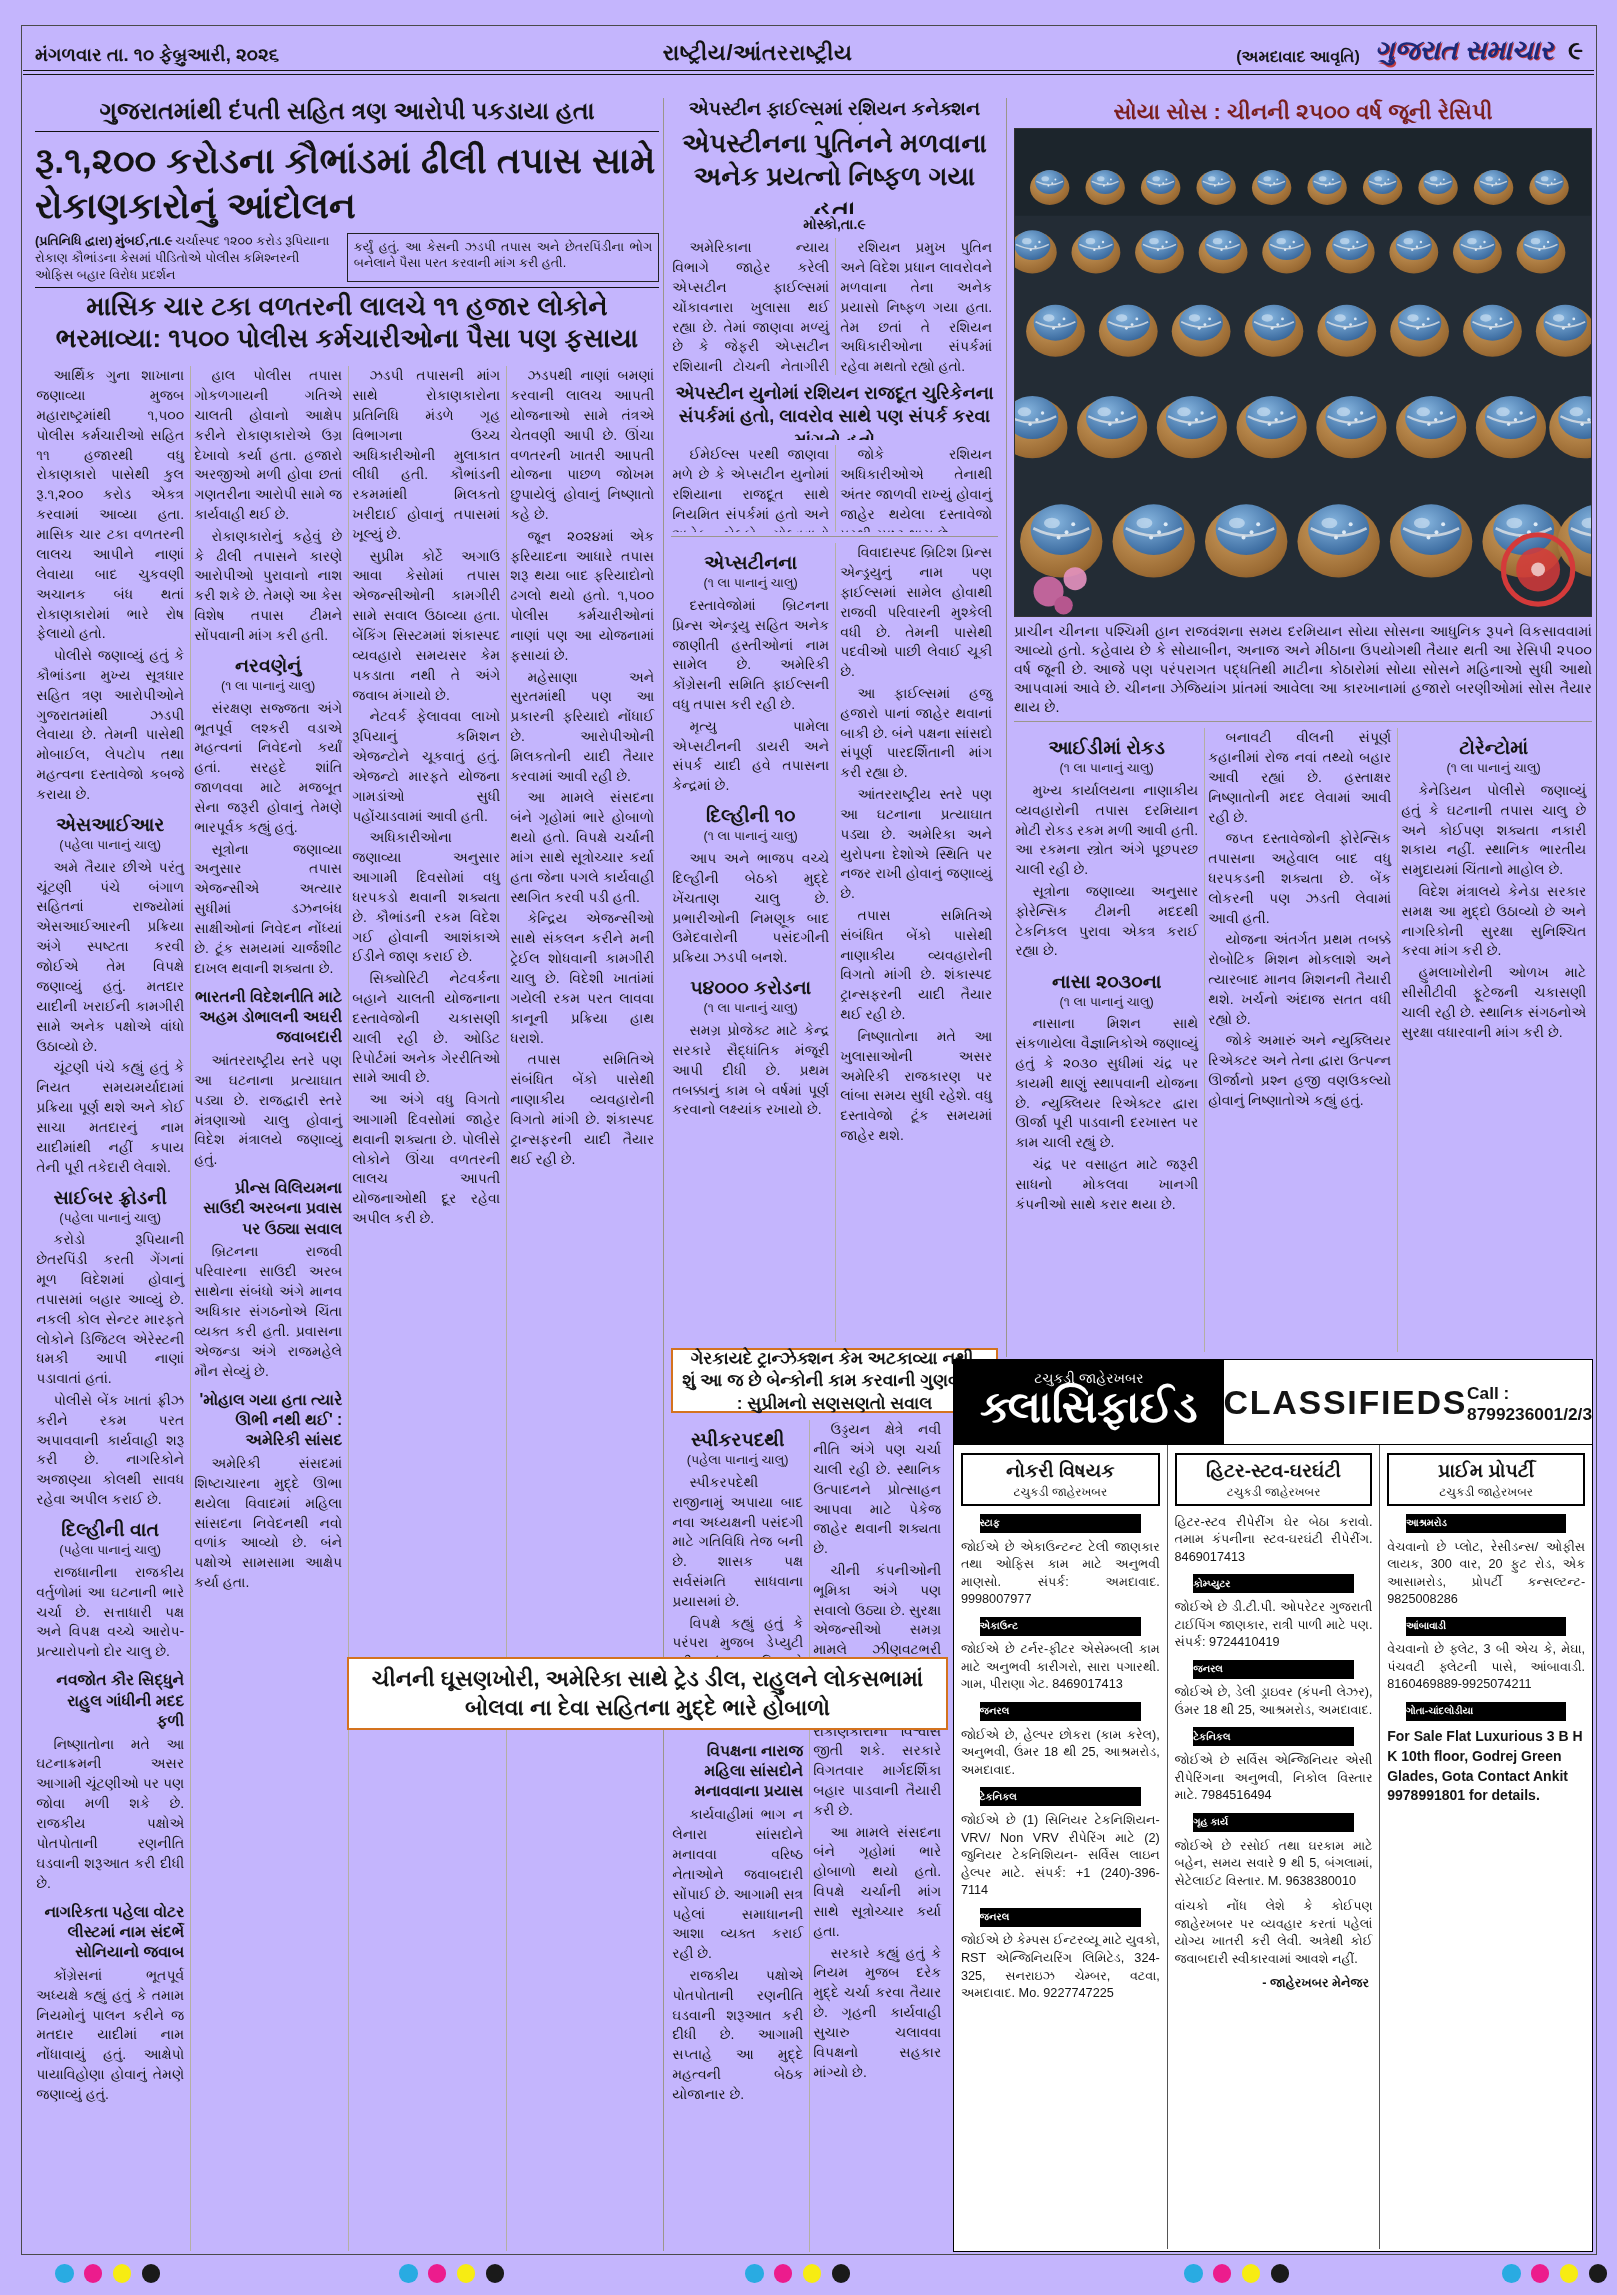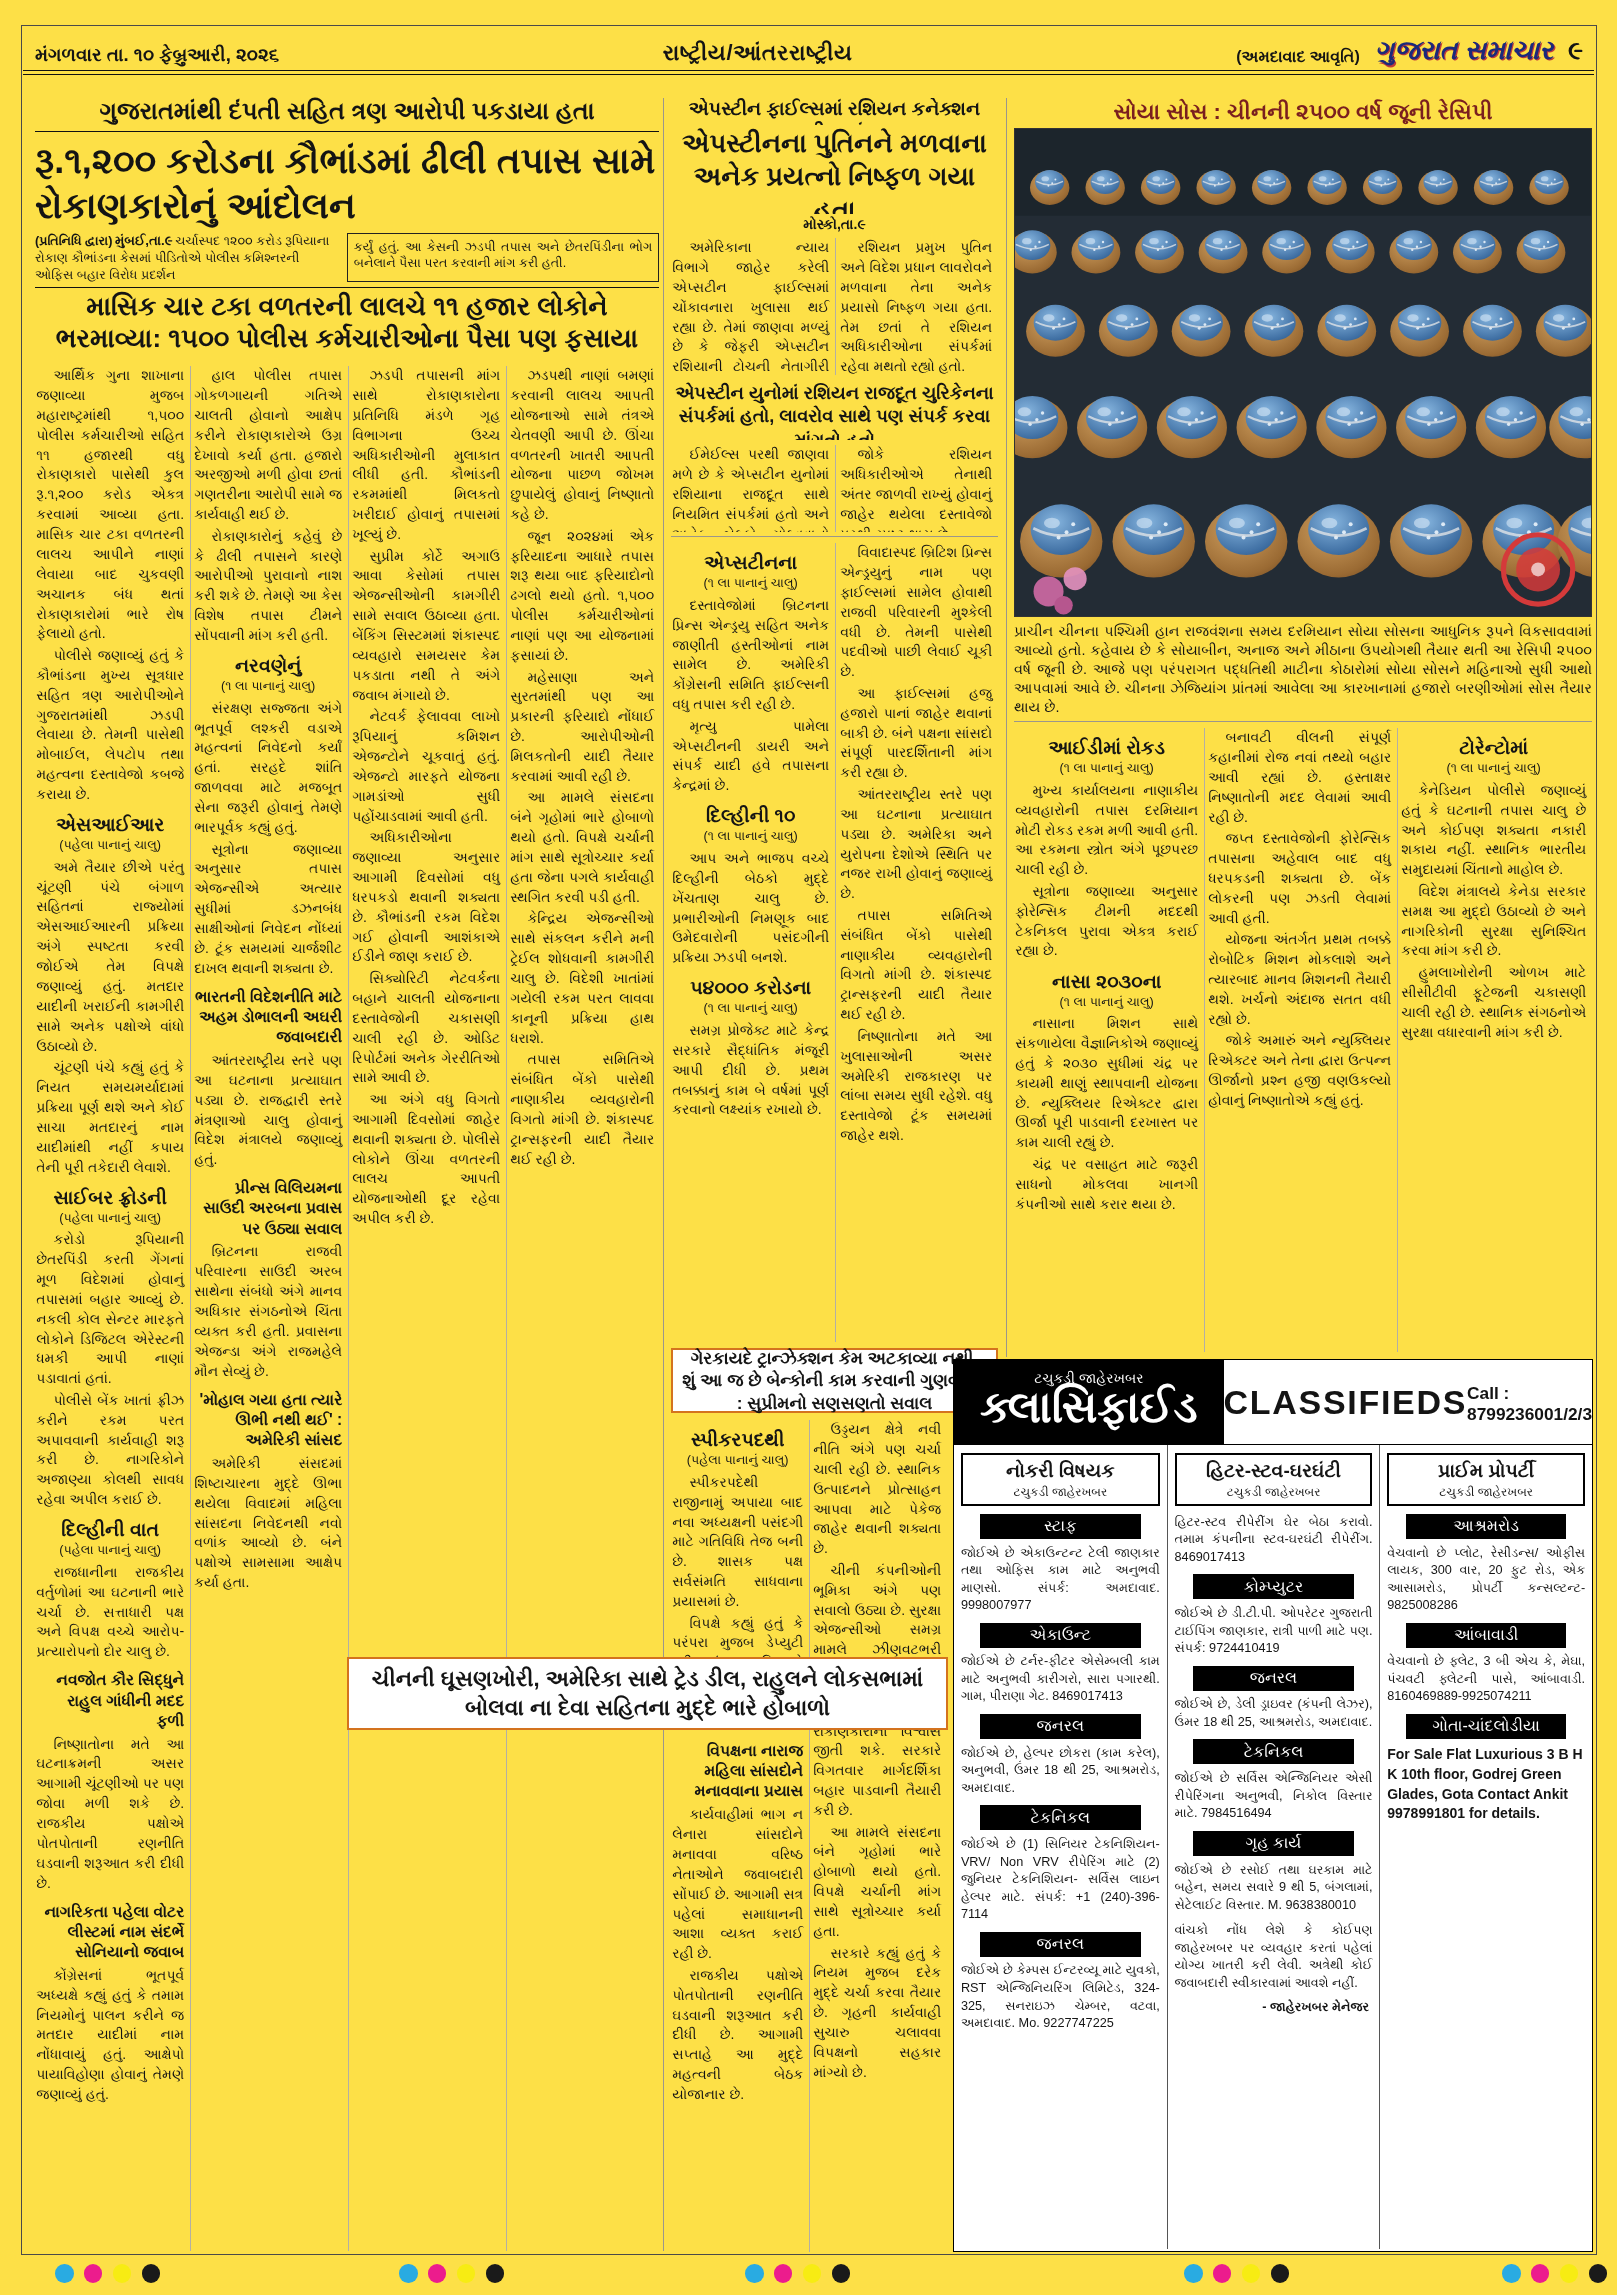--- a/index.html
+++ b/index.html
@@ -1,18 +1,18 @@
 <!DOCTYPE html>
 <html style="--accent: #d4731e; --masthead: #1b2a7a; --photo_title: #7a1f1f;font-size:9.2px"><head>
 <meta charset="utf-8">
 <style>
   *{margin:0;padding:0;box-sizing:border-box;}
   html,body{background:#d9d6cf;}
   body{font-family:"Liberation Sans","DejaVu Sans",sans-serif;color:#141414;}
-  .page{position:relative;width:1617px;height:2295px;background:#fde047;overflow:hidden;}
+  .page{position:relative;width:1617px;height:2295px;background:#c4b5fd;overflow:hidden;}
   .abs{position:absolute;}
   .frame{border:1.2px solid #4a4a4a;}
   
   .hdr{display:flex;justify-content:space-between;align-items:flex-end;}
   .hdr-date{font-size:18.5px;font-weight:bold;}
   .hdr-section{font-size:22px;font-weight:bold;letter-spacing:0.6px;}
   .hdr-right{display:flex;align-items:flex-end;gap:15px;}
   .hdr-edition{font-size:16px;font-weight:bold;}
   .masthead{font-size:26.6px;font-weight:bold;font-style:italic;color:var(--masthead,#1b2a7a);text-shadow:1.2px 1.2px 0 #c03a3a;}
   .pageno{font-size:25.4px;font-weight:bold;}
@@ -56,21 +56,21 @@
   .cls-tag{font-size:14px;}
   .cls-title-gu{font-size:44px;font-weight:bold;line-height:1.05;font-family:Liberation Mono, monospace;}
   .cls-hdr-right{flex:1;display:flex;flex-direction:row;align-items:center;justify-content:center;}
   .cls-title-en{font-size:34px;font-weight:bold;letter-spacing:1.7px;}
   .cls-call{font-size:17.3px;font-weight:bold;margin-top:3.5px;}
   .cls-cols{display:flex;height:804px;}
   .cls-col{width:213px;overflow:hidden;padding:5.8px 4.6px;}
   .cls-col + .cls-col{border-left:0.6px solid #555;}
   .sec{border:2.3px double #000;text-align:center;font-size:19px;font-weight:bold;padding:4.6px 2.3px;margin:2.3px 2.3px 8px;line-height:1.2;}
   .ss{font-size:12px;font-weight:normal;margin-top:2.3px;}
-  .pill{background:#000;color:#fff;font-size:16px;font-weight:normal;text-align:center;padding:3.5px 0;margin:7px 21px 5.8px;}
+  .pill{background:#000;color:#fff;font-size:10px;font-weight:bold;text-align:left;padding:3.5px 0;margin:7px 21px 5.8px;}
   .ad{font-size:12.7px;line-height:1.38;text-align:justify;margin:0 2.3px 8px;}
   .aden{font-size:14px;font-weight:bold;line-height:1.42;margin:3.5px 2.3px 8px;}
   .sign{font-size:12.7px;font-weight:bold;text-align:right;margin:2.3px 5.8px 7px;}
   
   .dots{display:flex;gap:10.4px;}
   .dot{display:inline-block;width:18.5px;height:18.5px;border-radius:50%;}
 </style>
 </head>
 <body>
 

